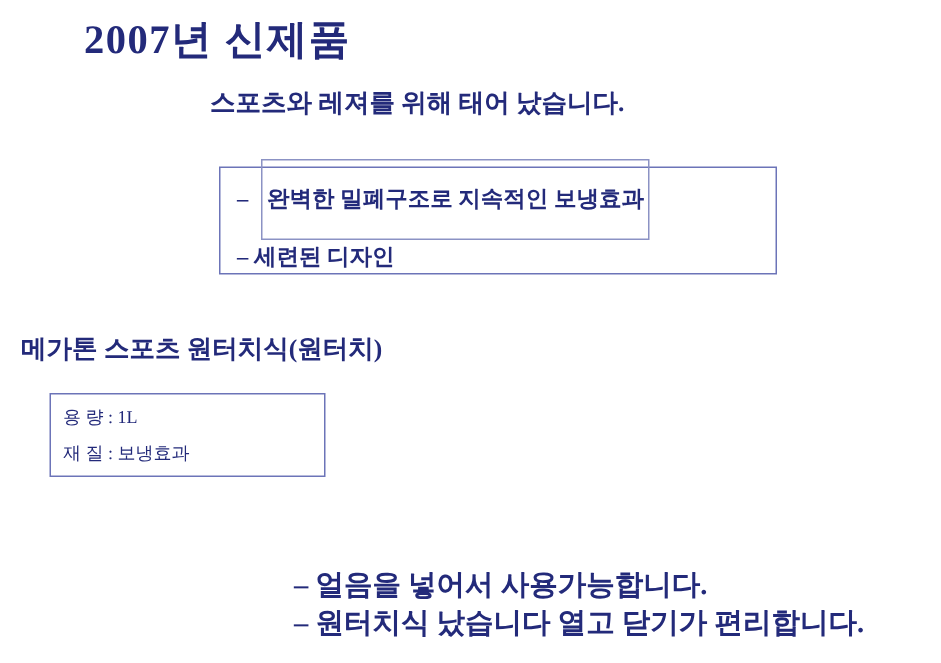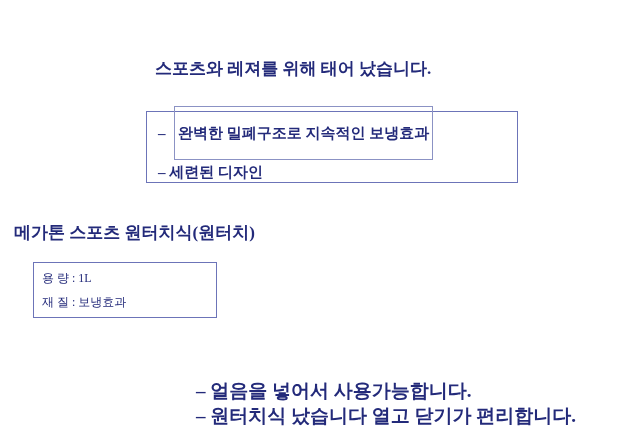--- a/index.html
+++ b/index.html
@@ -25,21 +25,21 @@
     left: 56px;
     top: 8px;
     font-size: 27px;
     font-weight: bold;
     letter-spacing: 1px;
     color: #232a7a;
     white-space: nowrap;
   }
   .subtitle {
     position: absolute;
-    left: 155px;
+    left: 140px;
     top: 57px;
     font-size: 17px;
     font-weight: bold;
     color: #232a7a;
     white-space: nowrap;
   }
   .feature-box {
     position: absolute;
     left: 146px;
     top: 111px;
@@ -119,20 +119,21 @@
     color: #232a7a;
     line-height: 25px;
     white-space: nowrap;
   }
 </style>
 </head>
 <body>
 
 <div class="page">
 
+  <div class="title">2007년 신제품</div>
 
   <div class="subtitle">스포츠와 레져를 위해 태어 났습니다.</div>
 
   <div class="feature-box"></div>
 
   <div class="feature-list">
     <div class="hl-wrap">
       <span class="hl-dash">–</span><span class="hl-inner">완벽한 밀폐구조로 지속적인 보냉효과</span>
     </div>
     <div class="feature-item">

